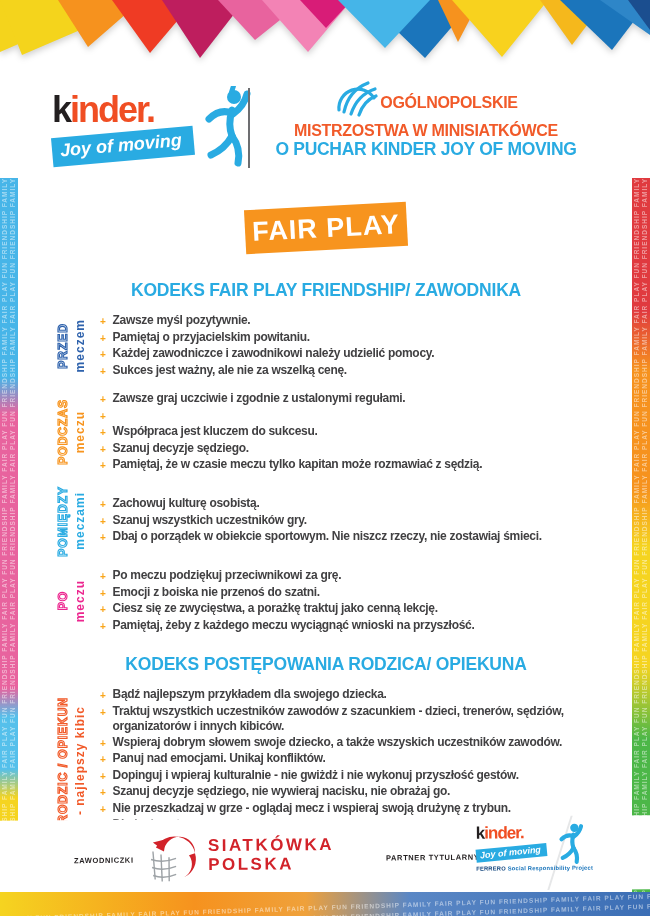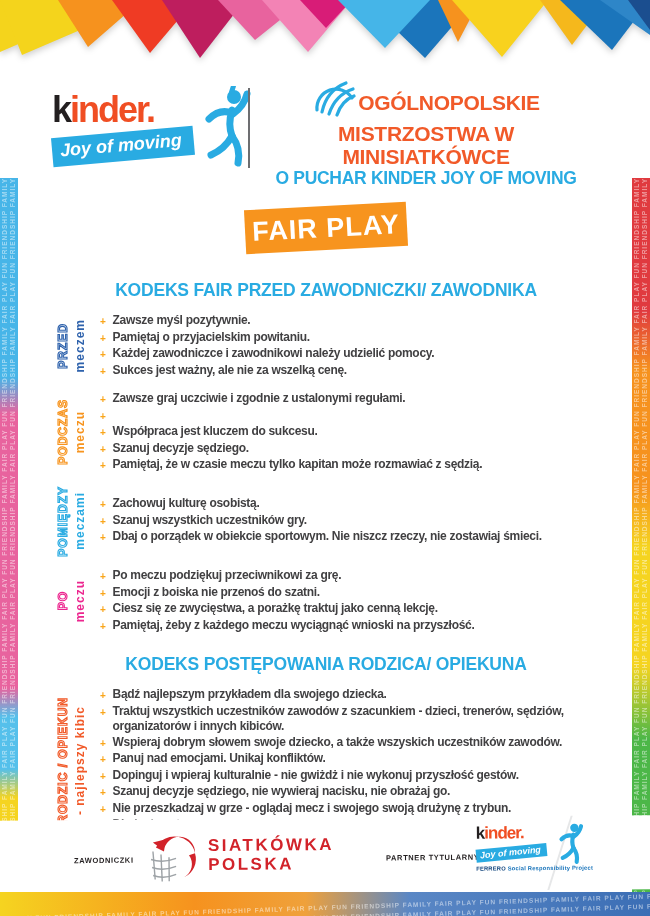--- a/index.html
+++ b/index.html
@@ -15,21 +15,21 @@
   .kinder-word{font-weight:bold;font-size:36px;letter-spacing:-2px;line-height:1;}
   .kinder-word .k{color:#231F20;} .kinder-word .rest{color:#F04E23;}
   .joy-box{position:absolute;left:0;top:40px;background:#29ABE2;color:#fff;
            transform:rotate(-5deg);padding:3px 12px 5px 8px;font-size:18px;font-style:italic;
            font-weight:bold;white-space:nowrap;}
   .jump-figure{position:absolute;right:-8px;top:-6px;}
   .divider{position:absolute;left:248px;top:88px;width:2px;height:80px;background:#6D6E71;z-index:3;}
   .title-block{position:absolute;left:258px;top:84px;width:336px;text-align:center;z-index:3;line-height:1.12;}
   .title-row1{display:flex;align-items:center;justify-content:center;}
   .vb-icon{margin-right:2px;margin-top:-8px;flex:none;}
-  .t-orange{color:#F15A29;font-weight:bold;font-size:21px;letter-spacing:-0.3px;}
+  .t-orange{color:#F15A29;font-weight:bold;font-size:16px;letter-spacing:-0.3px;}
   .t-blue{color:#29ABE2;font-weight:bold;font-size:17.5px;letter-spacing:-0.3px;}
 
   
   .badge{position:absolute;left:245px;top:206px;width:162px;height:44px;background:#F7941E;
          transform:rotate(-3deg);display:flex;align-items:center;justify-content:center;z-index:3;}
   .badge span{color:#fff;font-weight:bold;font-size:27px;letter-spacing:1px;}
 
   
   .content{position:absolute;top:274px;left:42px;width:568px;z-index:3;}
   .kodeks-heading{text-align:center;color:#29ABE2;font-weight:bold;font-size:17.5px;
@@ -147,21 +147,21 @@
     <div class="t-orange">MISTRZOSTWA W MINISIATKÓWCE</div>
     <div class="t-blue">O PUCHAR KINDER JOY OF MOVING</div>
   </div>
 
   <div class="badge">
     <span>FAIR PLAY</span>
   </div>
 
   <div class="content">
 
-    <div class="kodeks-heading">KODEKS FAIR PRZED ZAWODNICZKI/ ZAWODNIKA</div>
+    <div class="kodeks-heading">KODEKS FAIR PLAY FRIENDSHIP/ ZAWODNIKA</div>
 
     <div class="section c0">
       <div class="section-label">
         <span class="vword w1">PRZED</span>
         <span class="vword w2">meczem</span>
       </div>
       <ul class="bullets">
 
       <li>
             <span class="mark">+</span>
@@ -287,21 +287,21 @@
           <li>
             <span class="mark">+</span>
             <span class="txt">Dopinguj i wpieraj kulturalnie - nie gwiżdż i nie wykonuj przyszłość gestów.</span>
           </li>
           <li>
             <span class="mark">+</span>
             <span class="txt">Szanuj decyzje sędziego, nie wywieraj nacisku, nie obrażaj go.</span>
           </li>
           <li>
             <span class="mark">+</span>
-            <span class="txt">Nie przeszkadzaj w grze - oglądaj mecz i swojego swoją drużynę z trybun.</span>
+            <span class="txt">Nie przeszkadzaj w grze - oglądaj mecz i wspieraj swoją drużynę z trybun.</span>
           </li>
           <li>
             <span class="mark">+</span>
             <span class="txt">Dbaj o bezpieczeństwo i troszcz się o porządek w obiekcie sportowym.</span>
           </li>
         </ul>
     </div>
 
   </div>
 

